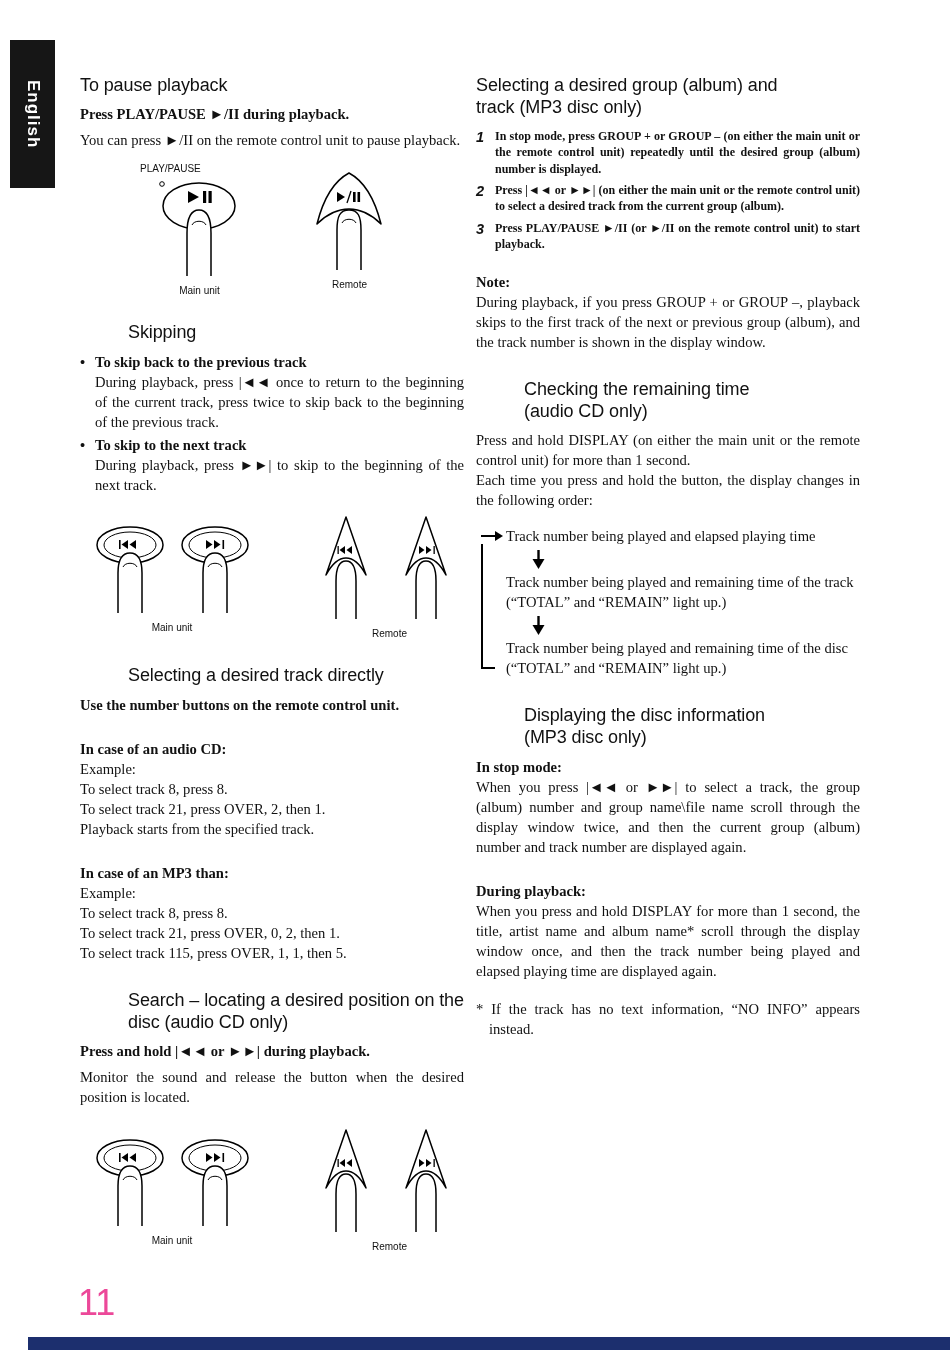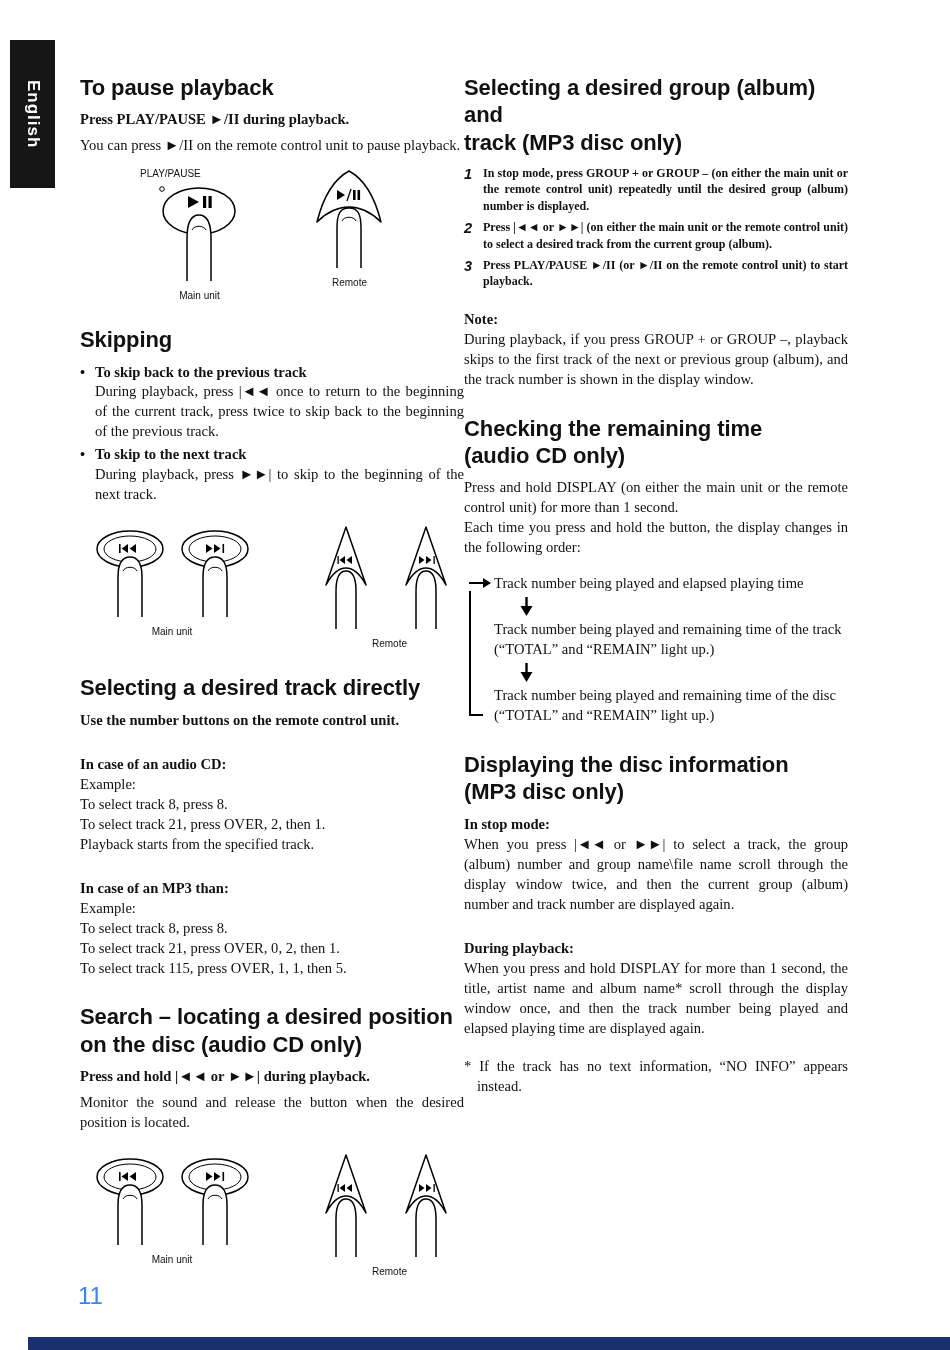--- a/index.html
+++ b/index.html
@@ -22,37 +22,37 @@
   }
   .lang-tab span {
     writing-mode: vertical-rl;
     font-family: "Liberation Sans", sans-serif;
     font-weight: bold; font-size: 17px; letter-spacing: 1px;
   }
 
   
   .col { position: absolute; top: 74px; width: 384px; }
   .col-left  { left: 80px; }
-  .col-right { left: 464px; }
+  .col-right { left: 476px; }
 
   .h1 {
     font-family: "Liberation Sans", sans-serif;
-    font-weight: 700; font-size: 22px; line-height: 1.24;
+    font-weight: 400; font-size: 18px; line-height: 1.24;
     letter-spacing: -0.1px; margin: 0 0 9px 0; white-space: pre-line;
   }
-  .sp-top { margin-top: 25px; }
+  .sp-top { margin-top: 25px; margin-left: 48px; }
 
   .p { margin: 0; font-size: 14.6px; line-height: 1.37; text-align: justify; }
   .bold { font-weight: bold; }
   .mb6 { margin-bottom: 6px; }
   .mt8 { margin-top: 24px; }
   .mt20 { margin-top: 20px; }
 
   
-  .figure { display: flex; justify-content: center; align-items: flex-start; gap: 60px; margin: 12px 0 2px 0; }
+  .figure { display: flex; justify-content: center; align-items: center; gap: 60px; margin: 12px 0 2px 0; }
   .figcell { text-align: center; }
   .fig-toplabel {
     font-family: "Liberation Sans", sans-serif; font-size: 10px;
     text-align: left; margin: 0 0 2px -12px;
   }
   .caption { font-family: "Liberation Sans", sans-serif; font-size: 10px; margin-top: 5px; }
   svg .ln { fill: #fff; stroke: #000; stroke-width: 1.5; stroke-linejoin: round; }
   svg .thin { fill: none; stroke: #000; stroke-width: 1; }
   svg .blk { fill: #000; stroke: none; }
 
@@ -82,21 +82,21 @@
     border-left: 8px solid #000; border-top: 5px solid transparent; border-bottom: 5px solid transparent;
   }
   .flow-item { text-align: justify; white-space: pre-line; line-height: 1.37; }
   .flow-down { margin: 3px 0 3px 26px; line-height: 0; }
 
   .runin { font-weight: bold; }
   .footnote { margin-top: 18px; padding-left: 13px; text-indent: -13px; text-align: justify; font-size: 14.6px; line-height: 1.37; }
 
   .pageno {
     position: absolute; left: 78px; top: 1282px;
-    font-family: "Liberation Sans", sans-serif; font-size: 24px; color: #3b82f6;
+    font-family: "Liberation Sans", sans-serif; font-size: 36px; color: #ec4899;
   }
   .footer-bar { position: absolute; left: 28px; right: 0; bottom: 0; height: 13px; background: #1C2F6E; }
 </style>
 </head>
 <body>
 
 <div class="page">
 
   <div class="lang-tab">
     <span>English</span>

